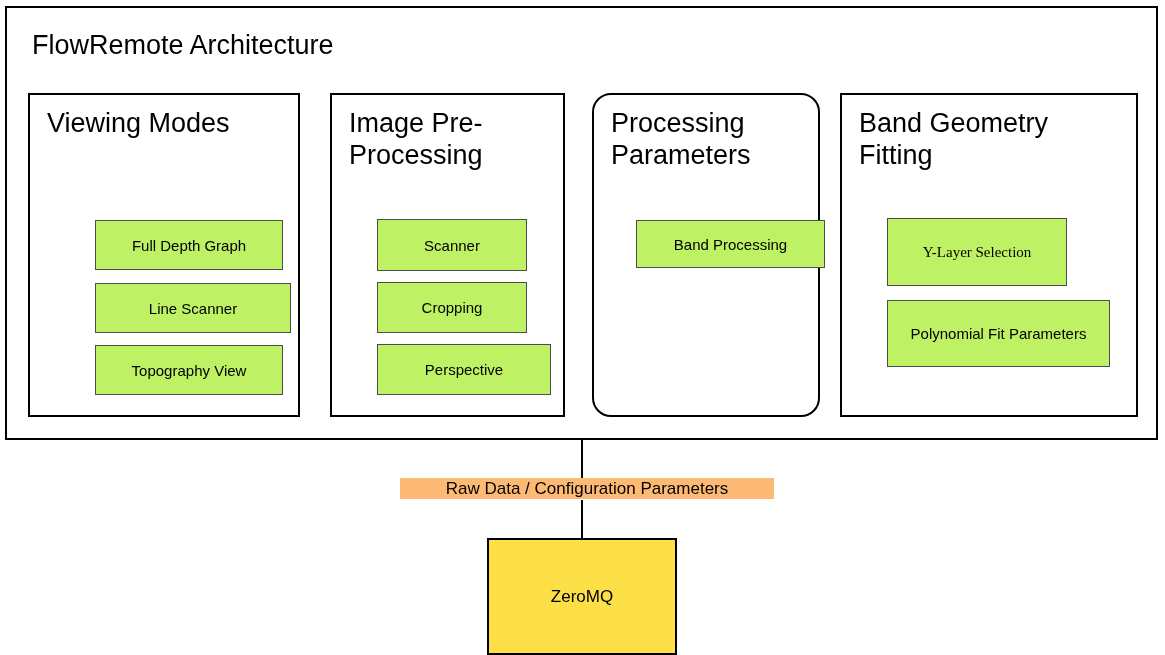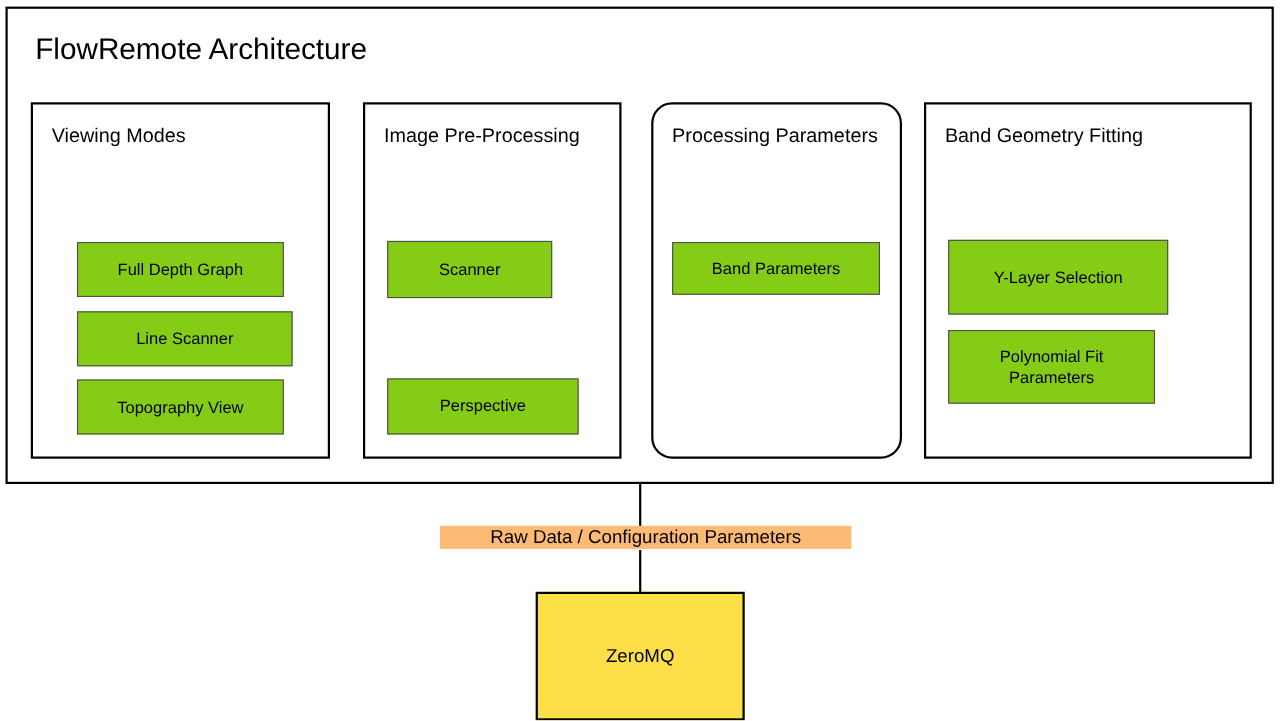--- a/index.html
+++ b/index.html
@@ -47,37 +47,38 @@
     position: absolute;
     border: 2px solid #000000;
     box-sizing: border-box;
     background: #ffffff;
   }
   .panel-title {
     position: absolute;
     left: 17px;
     top: 12px;
     right: 8px;
-    font-size: 18px;
+    font-size: 27px;
     line-height: 32px;
   }
 
   
   .item-box {
     position: absolute;
     border: 1px solid #4d4d4d;
     box-sizing: border-box;
-    background: #84cc16;
+    background: #bef264;
     display: flex;
     align-items: center;
     justify-content: center;
     text-align: center;
     font-size: 15px;
     line-height: 19px;
     color: #000000;
+    margin-left: 25px;
   }
 
   
   .connector-line {
     position: absolute;
     width: 2px;
     background: #000000;
   }
   .connector-label {
     position: absolute;
@@ -123,38 +124,41 @@
   <div class="item-box" style="left:70px; top:345px; width:188px; height:50px;">
     <span>Topography View</span>
   </div>
 
   <div class="panel" style="left:330px; top:93px; width:235px; height:324px;">
     <div class="panel-title">Image Pre-Processing</div>
   </div>
   <div class="item-box" style="left:352px; top:219px; width:150px; height:52px;">
     <span>Scanner</span>
   </div>
+  <div class="item-box" style="left:352px; top:282px; width:150px; height:51px;">
+    <span>Cropping</span>
+  </div>
   <div class="item-box" style="left:352px; top:344px; width:174px; height:51px;">
     <span>Perspective</span>
   </div>
 
   <div class="panel" style="left:592px; top:93px; width:228px; height:324px;border-radius:19px;">
     <div class="panel-title">Processing Parameters</div>
   </div>
   <div class="item-box" style="left:611px; top:220px; width:189px; height:48px;">
-    <span>Band Parameters</span>
+    <span>Band Processing</span>
   </div>
 
   <div class="panel" style="left:840px; top:93px; width:298px; height:324px;">
     <div class="panel-title">Band Geometry Fitting</div>
   </div>
-  <div class="item-box" style="left:862px; top:218px; width:200px; height:68px;">
+  <div class="item-box" style="left:862px; top:218px; width:180px; height:68px;font-family:Liberation Serif, serif;">
     <span>Y-Layer Selection</span>
   </div>
-  <div class="item-box" style="left:862px; top:300px; width:188px; height:67px; padding:0 10px;">
+  <div class="item-box" style="left:862px; top:300px; width:223px; height:67px; padding:0 10px;">
     <span>Polynomial Fit Parameters</span>
   </div>
 
   <div class="connector-line" style="left:581px; top:440px; height:42px;"></div>
   <div class="connector-line" style="left:581px; top:500px; height:39px;"></div>
   <div class="connector-label" style="left:400px; top:478px; width:362px;">Raw Data / Configuration Parameters</div>
 
   <div class="node-box" style="left:487px; top:538px; width:190px; height:117px;">
     <span>ZeroMQ</span>
   </div>

